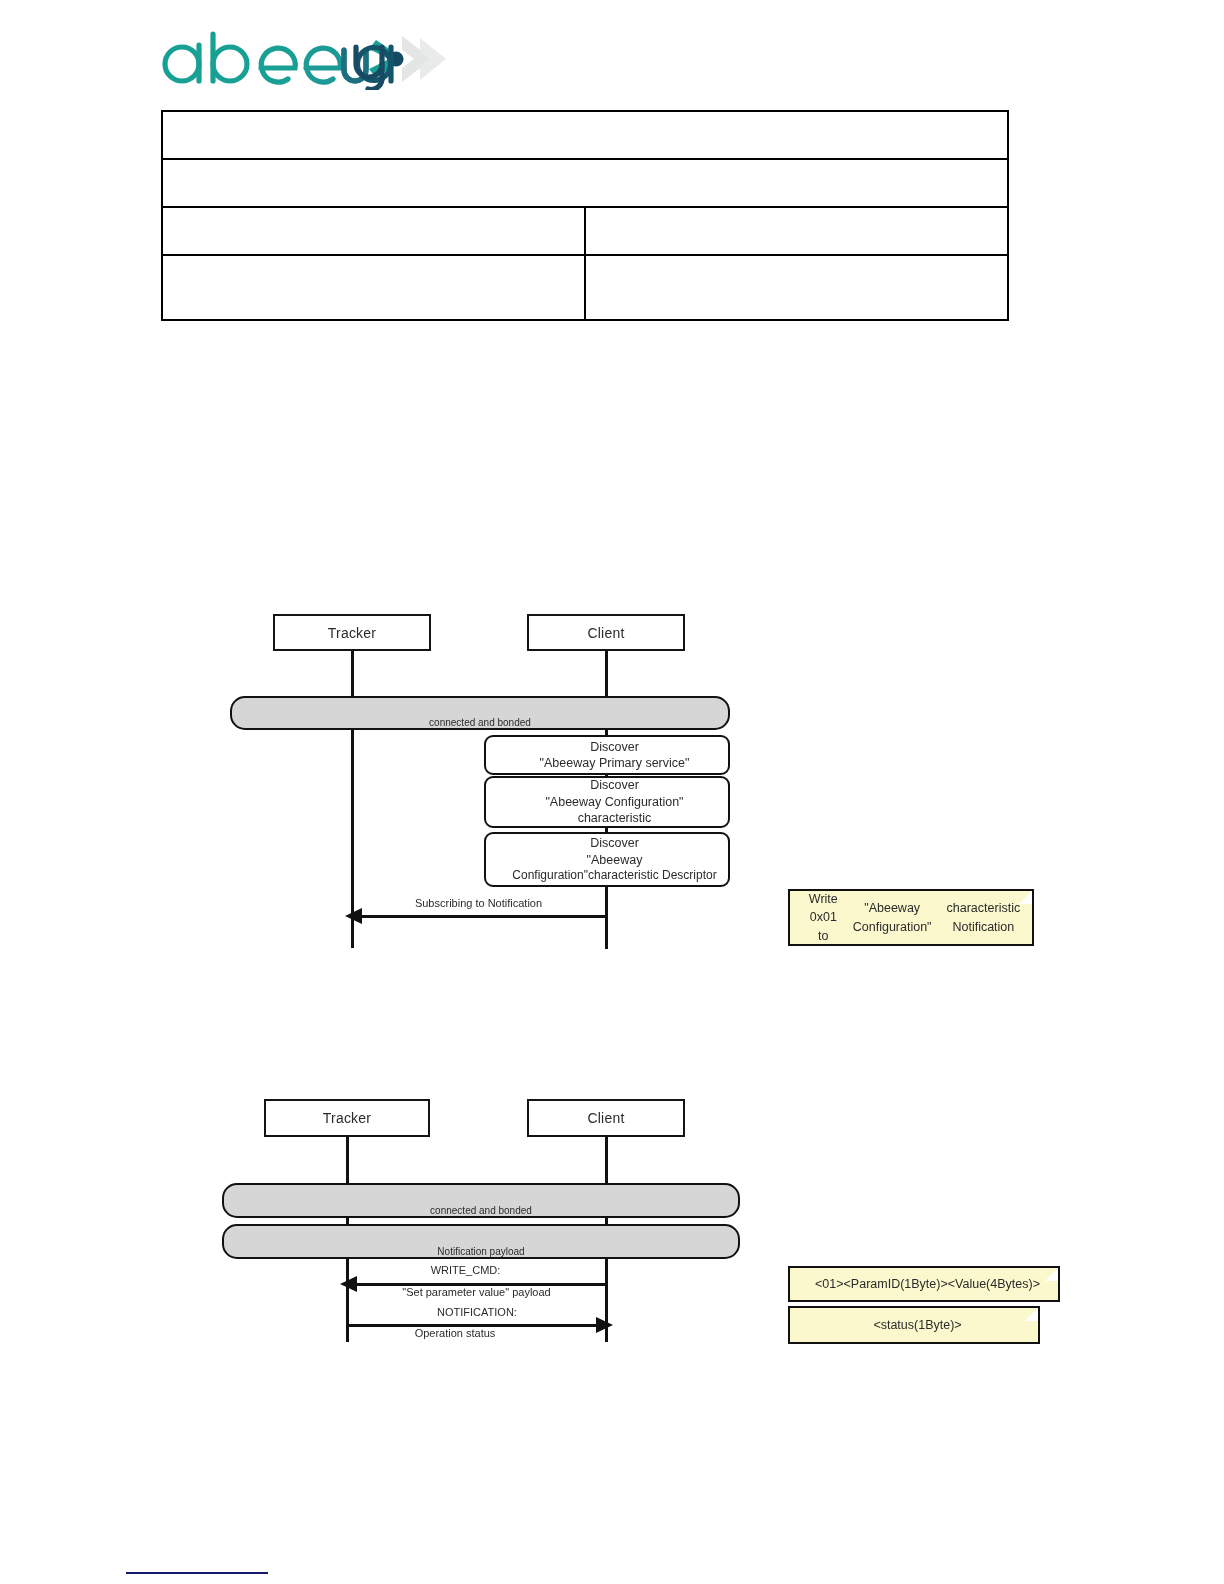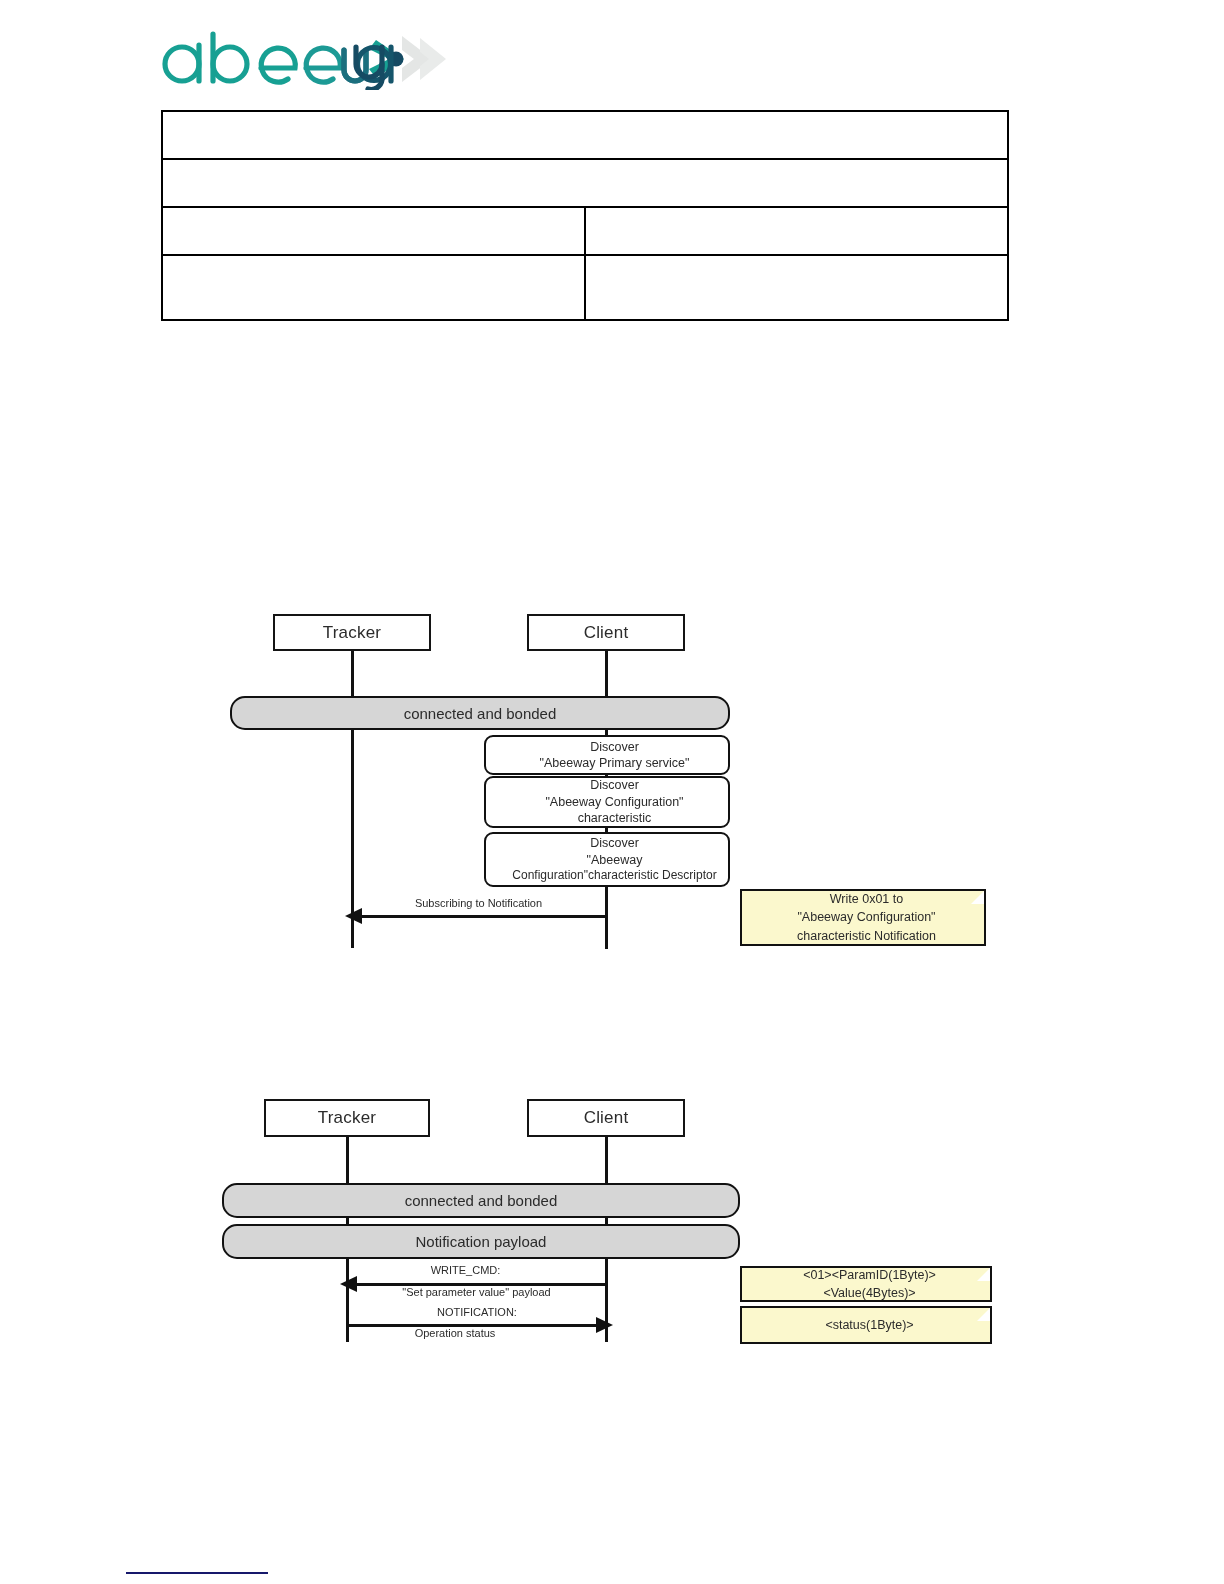--- a/index.html
+++ b/index.html
@@ -54,39 +54,39 @@
     position: absolute;
   }
   .actor-box {
     position: absolute;
     border: 2.5px solid #141414;
     background: #ffffff;
     box-sizing: border-box;
     display: flex;
     align-items: center;
     justify-content: center;
-    font-size: 17px;
+    font-size: 14px;
     color: #2b2b2b;
     letter-spacing: .2px;
   }
   .lifeline {
     position: absolute;
     width: 2.5px;
     background: #111111;
   }
   .state-bar {
     position: absolute;
     box-sizing: border-box;
     border: 2.5px solid #111111;
     border-radius: 15px;
     background: #d6d6d6;
     display: flex;
-    align-items: center;
+    align-items: flex-end;
     justify-content: center;
-    font-size: 15px;
+    font-size: 10px;
     color: #2b2b2b;
   }
   .self-msg {
     position: absolute;
     box-sizing: border-box;
     border: 2.5px solid #111111;
     border-radius: 9px;
     background: #ffffff;
     display: flex;
     flex-direction: column;
@@ -134,23 +134,24 @@
     position: absolute;
     box-sizing: border-box;
     background: #fbf8cd;
     border: 2px solid #111111;
     font-size: 12.5px;
     line-height: 1.45;
     color: #2b2b2b;
     text-align: center;
     padding: 5px 14px 5px 6px;
     display: flex;
-    flex-direction: column;
+    flex-direction: row;
     align-items: center;
     justify-content: center;
+    margin-left: 48px;
   }
   .note .fold {
     position: absolute;
     top: 0;
     right: 0;
     width: 0;
     height: 0;
     border-left: 13px solid transparent;
     border-bottom: 13px solid #ffffff;
   }
@@ -297,21 +298,21 @@
     <div class="msg-label" style="left:346px; top:1264px; width:239px;">WRITE_CMD:</div>
     <div class="arrow-line" style="left:355px; top:1283px; width:252px;"></div>
     <div class="arrow-head left" style="left:340px; top:1276px;"></div>
     <div class="msg-label" style="left:346px; top:1286px; width:261px;">"Set parameter value" payload</div>
 
     <div class="msg-label" style="left:346px; top:1306px; width:262px;">NOTIFICATION:</div>
     <div class="arrow-line" style="left:346px; top:1324px; width:252px;"></div>
     <div class="arrow-head right" style="left:596px; top:1317px;"></div>
     <div class="msg-label" style="left:346px; top:1327px; width:218px;">Operation status</div>
 
-    <div class="note" style="left:740px; top:1266px; width:252px; height:36px;">
+    <div class="note" style="left:740px; top:1266px; width:272px; height:36px;">
       <span class="fold"></span>
       <span class="note-line">&lt;01&gt;&lt;ParamID(1Byte)&gt;&lt;Value(4Bytes)&gt;</span>
     </div>
     <div class="note" style="left:740px; top:1306px; width:252px; height:38px;">
       <span class="fold"></span>
       <span class="note-line">&lt;status(1Byte)&gt;</span>
     </div>
   </div>
 
   <div class="footnote-rule"></div>

